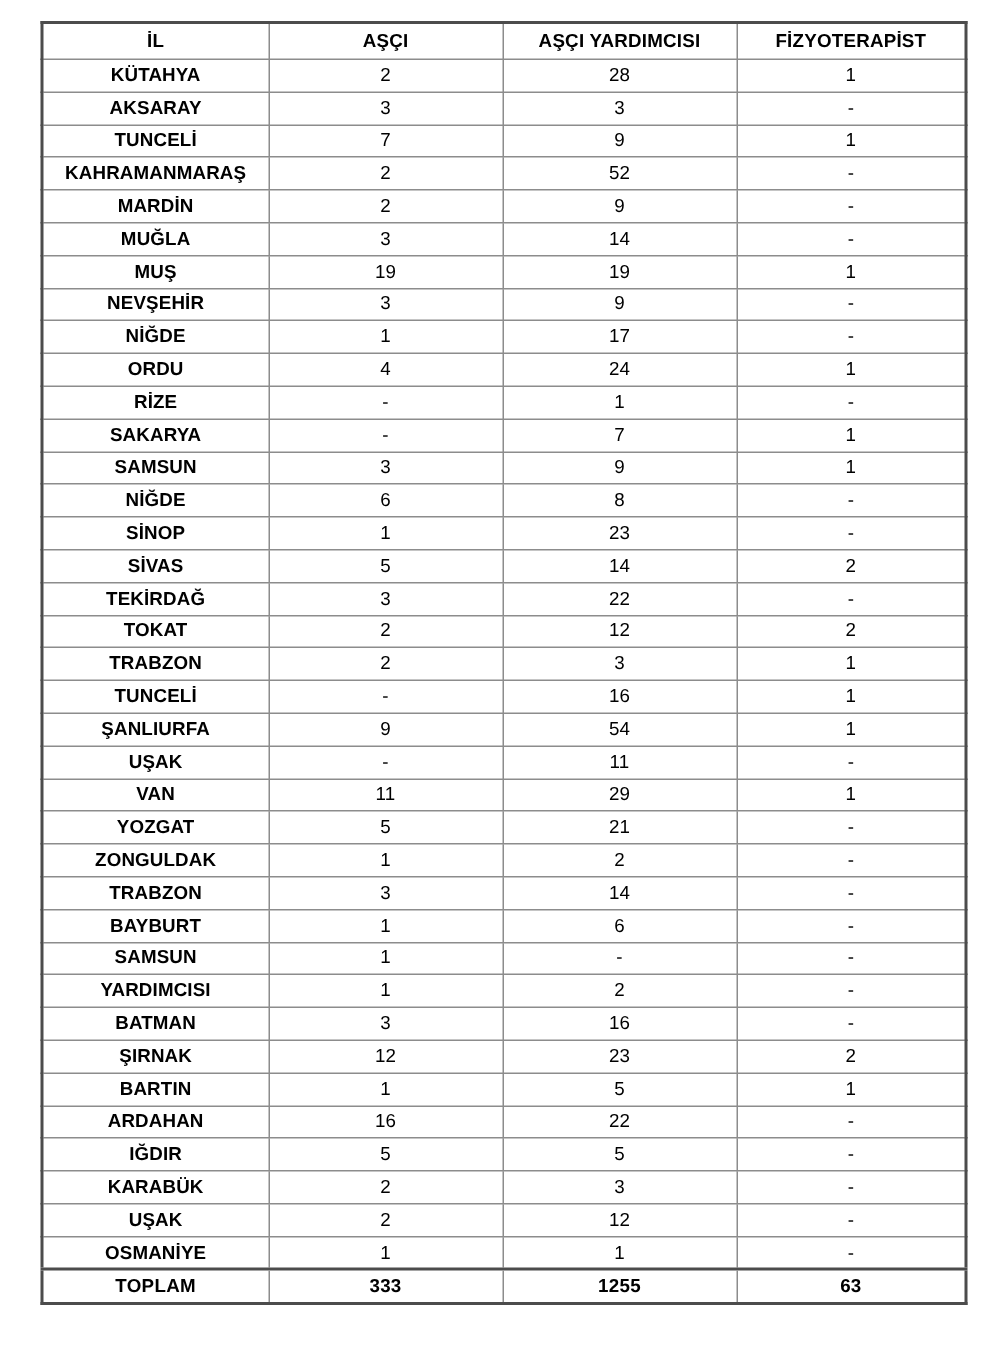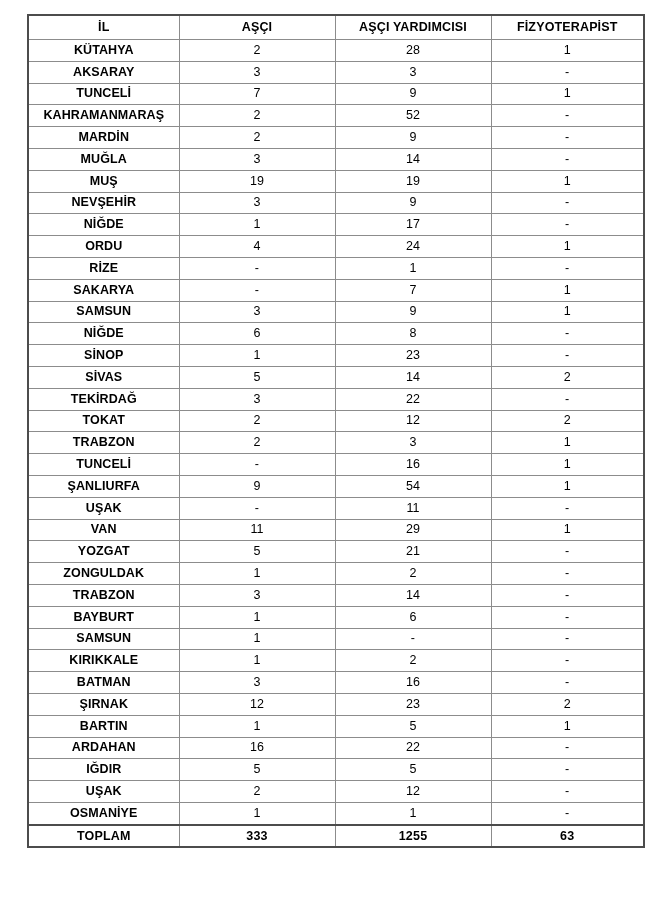--- a/index.html
+++ b/index.html
@@ -251,21 +251,21 @@
             <td>6</td>
             <td>-</td>
           </tr>
           <tr>
             <td class="city">SAMSUN</td>
             <td>1</td>
             <td>-</td>
             <td>-</td>
           </tr>
           <tr>
-            <td class="city">KIRIKKALE</td>
+            <td class="city">YARDIMCISI</td>
             <td>1</td>
             <td>2</td>
             <td>-</td>
           </tr>
           <tr>
             <td class="city">BATMAN</td>
             <td>3</td>
             <td>16</td>
             <td>-</td>
           </tr>
@@ -284,20 +284,26 @@
           <tr>
             <td class="city">ARDAHAN</td>
             <td>16</td>
             <td>22</td>
             <td>-</td>
           </tr>
           <tr>
             <td class="city">IĞDIR</td>
             <td>5</td>
             <td>5</td>
+            <td>-</td>
+          </tr>
+          <tr>
+            <td class="city">KARABÜK</td>
+            <td>2</td>
+            <td>3</td>
             <td>-</td>
           </tr>
           <tr>
             <td class="city">UŞAK</td>
             <td>2</td>
             <td>12</td>
             <td>-</td>
           </tr>
           <tr>
             <td class="city">OSMANİYE</td>

